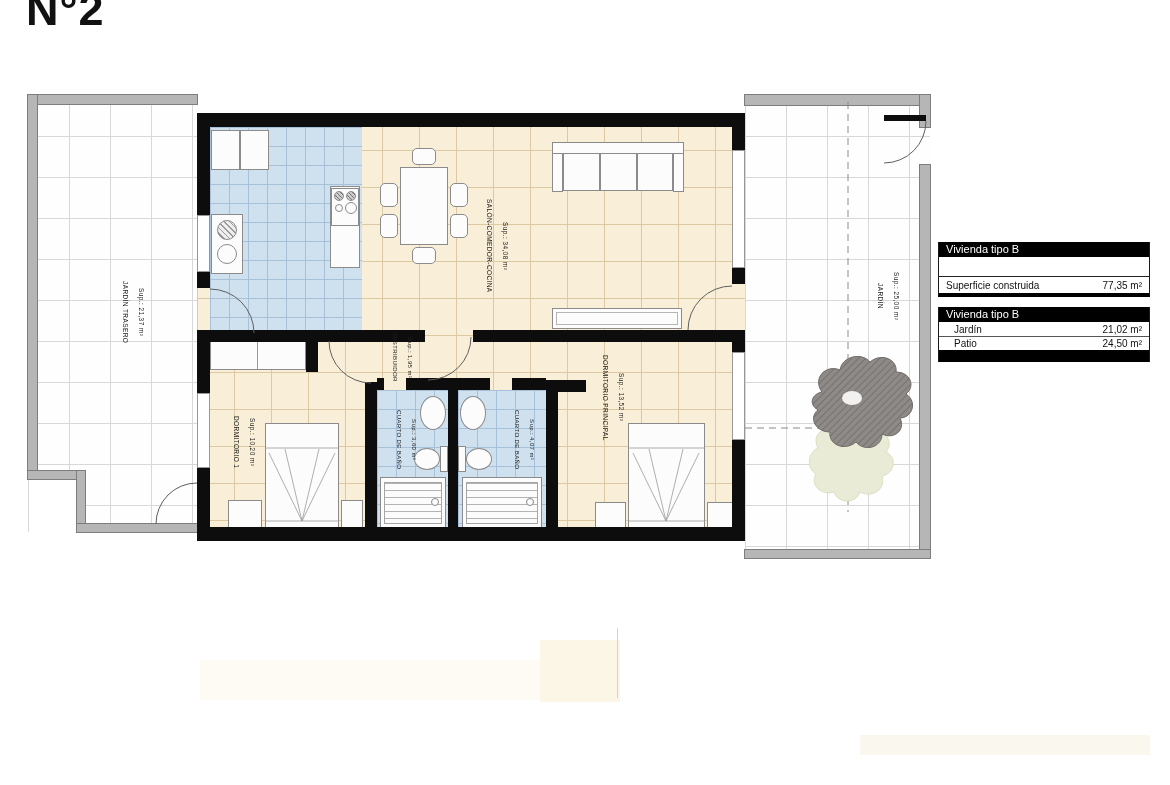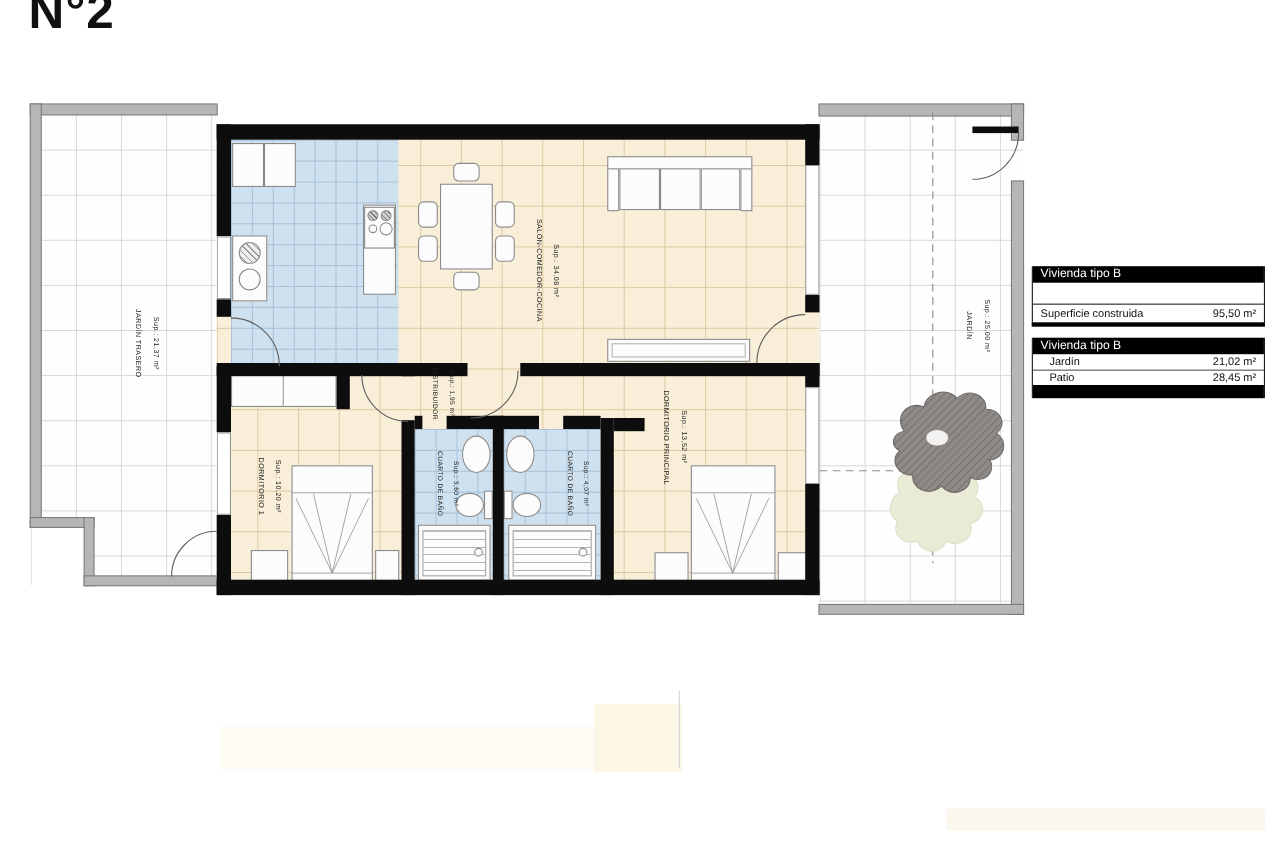--- a/index.html
+++ b/index.html
@@ -161,32 +161,32 @@
   <div class="vlabel" style="left:871px;top:252px;height:88px;">
     <div>Sup.: 25,00 m²</div>
     <div>JARDÍN</div>
   </div>
 
   <div class="legend-box" style="top:242px;border-bottom:4px solid #000;">
     <div class="legend-header">Vivienda tipo B</div>
     <div style="height:19px;"></div>
     <div class="legend-row" style="border-top:1px solid #222;height:16px;padding:0 7px;">
       <span>Superficie construida</span>
-      <span>95,50 m²</span>
+      <span>77,35 m²</span>
     </div>
   </div>
   <div class="legend-box" style="top:307px;">
     <div class="legend-header">Vivienda tipo B</div>
     <div class="legend-row" style="height:14px;padding:0 7px 0 15px;border-bottom:1px solid #555;">
       <span>Jardín</span>
       <span>21,02 m²</span>
     </div>
     <div class="legend-row" style="height:13px;padding:0 7px 0 15px;">
       <span>Patio</span>
-      <span>28,45 m²</span>
+      <span>24,50 m²</span>
     </div>
     <div style="background:#000;height:12px;"></div>
   </div>
 
   <svg class="svg-overlay" width="1170" height="785" viewBox="0 0 1170 785">
     <defs>
       <pattern id="hatch" width="5" height="5" patternTransform="rotate(45)" patternUnits="userSpaceOnUse">
         <rect width="5" height="5" fill="#8e8a88"></rect>
         <line x1="0" y1="0" x2="0" y2="5" stroke="#77726f" stroke-width="2"></line>
       </pattern>

